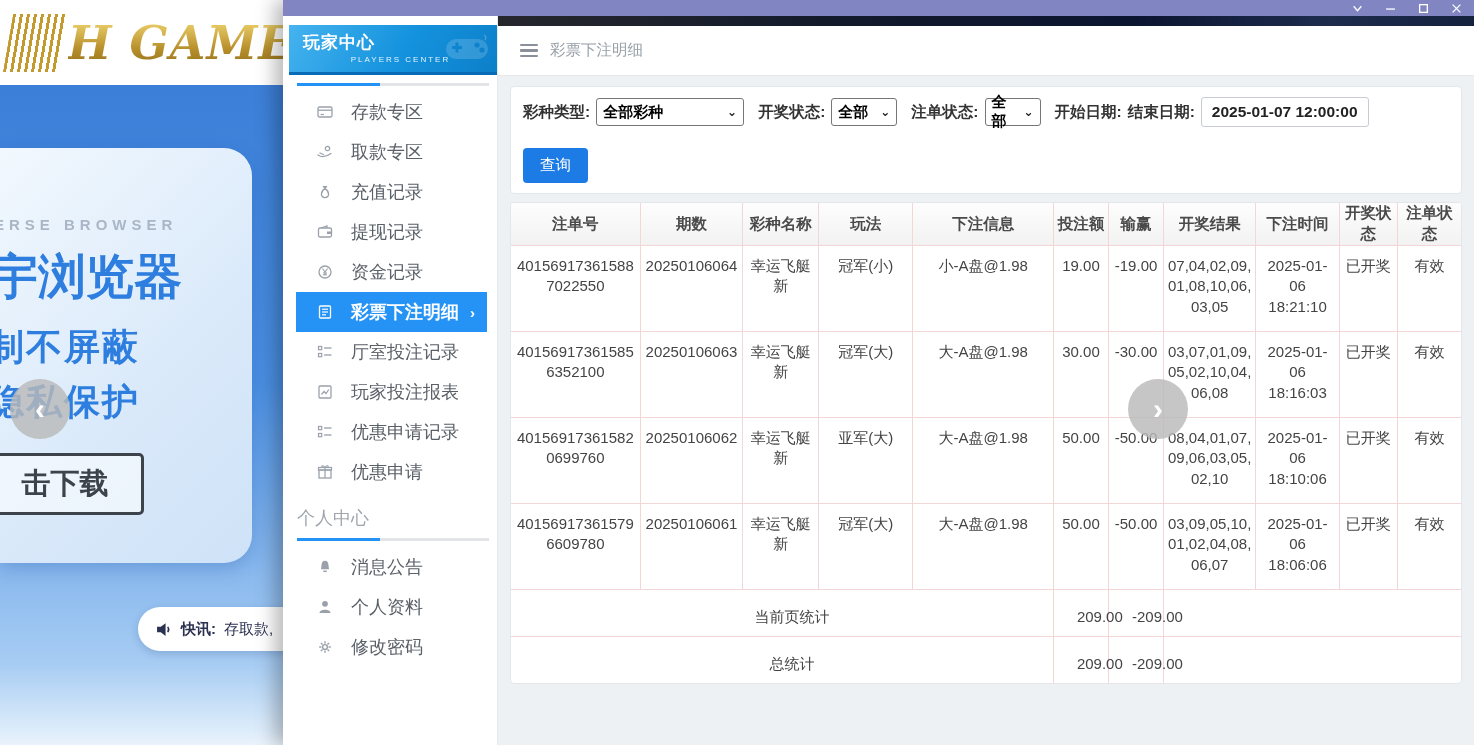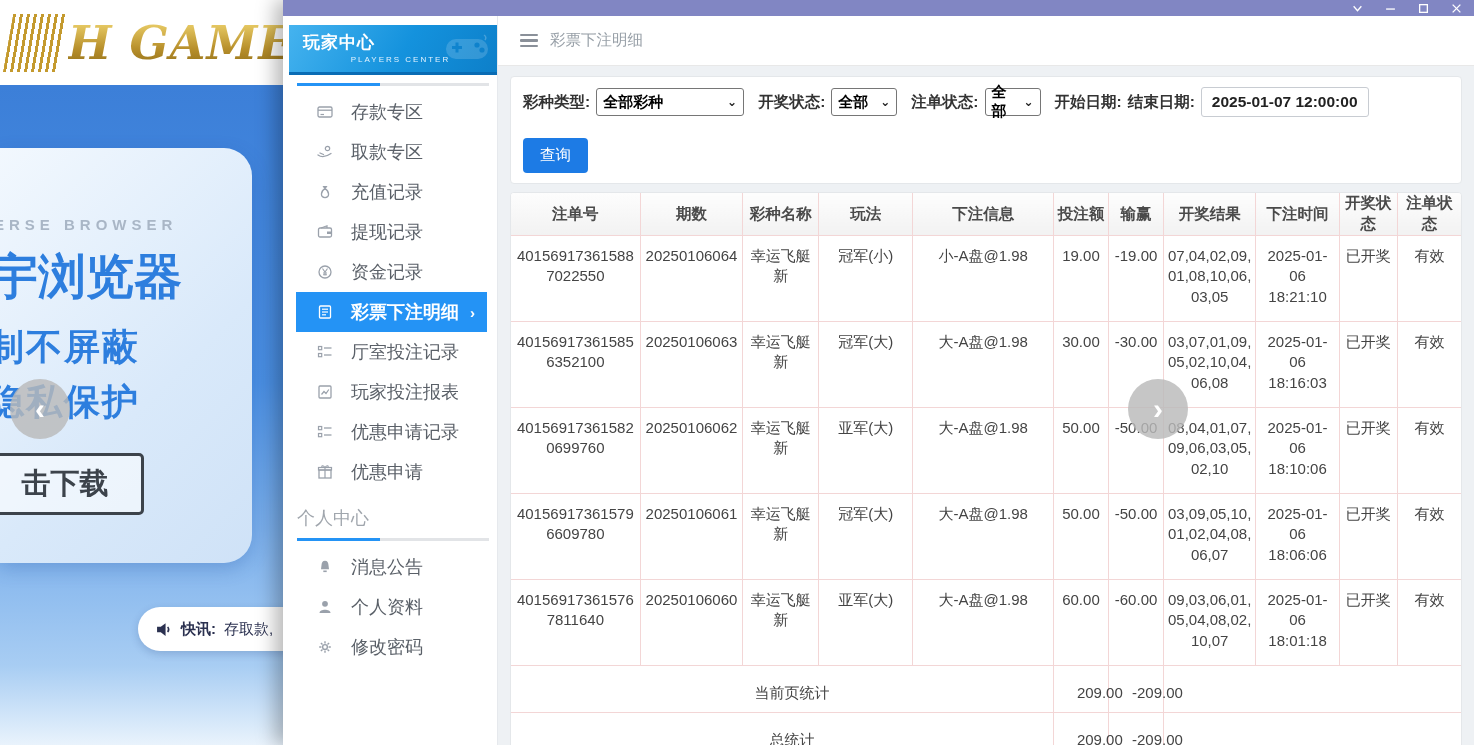--- a/index.html
+++ b/index.html
@@ -401,33 +401,20 @@
                     <td>幸运飞艇新</td>
                     <td>冠军(大)</td>
                     <td>大-A盘@1.98</td>
                     <td>50.00</td>
                     <td>-50.00</td>
                     <td class="brk">03,09,05,10,01,02,04,08,06,07</td>
                     <td>2025-01-06 18:06:06</td>
                     <td>已开奖</td>
                     <td>有效</td>
                   </tr>
-                  <tr>
-                    <td class="brk">401569173615767811640</td>
-                    <td>20250106060</td>
-                    <td>幸运飞艇新</td>
-                    <td>亚军(大)</td>
-                    <td>大-A盘@1.98</td>
-                    <td>60.00</td>
-                    <td>-60.00</td>
-                    <td class="brk">09,03,06,01,05,04,08,02,10,07</td>
-                    <td>2025-01-06 18:01:18</td>
-                    <td>已开奖</td>
-                    <td>有效</td>
-                  </tr>
                   <tr class="summary">
                     <td colspan="5">当前页统计</td>
                     <td>209.00</td>
                     <td>-209.00</td>
                     <td colspan="4"></td>
                   </tr>
                   <tr class="summary">
                     <td colspan="5">总统计</td>
                     <td>209.00</td>
                     <td>-209.00</td>

